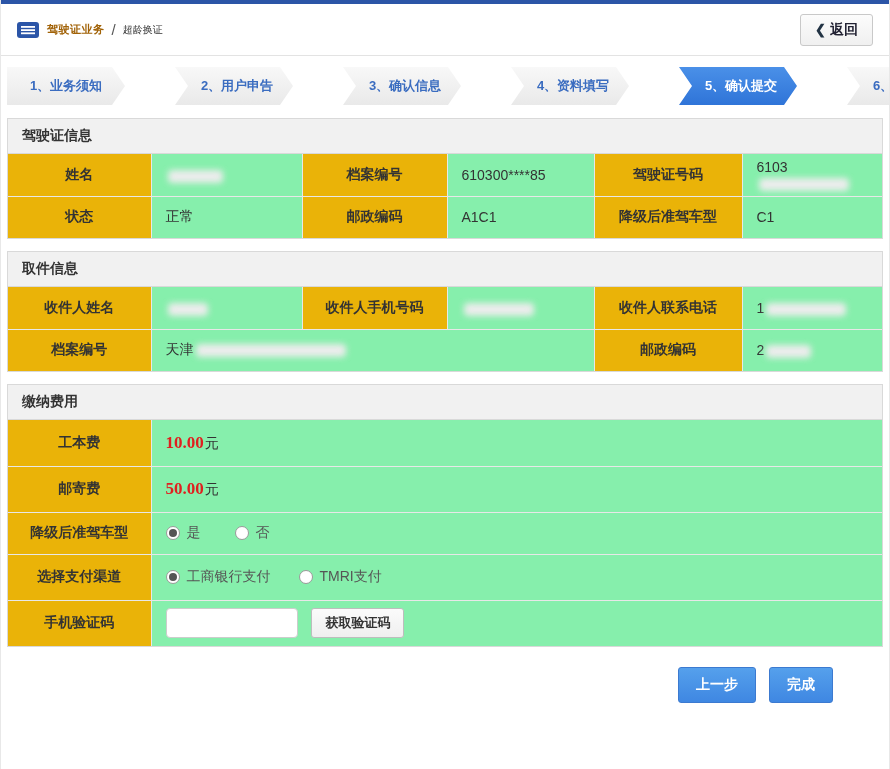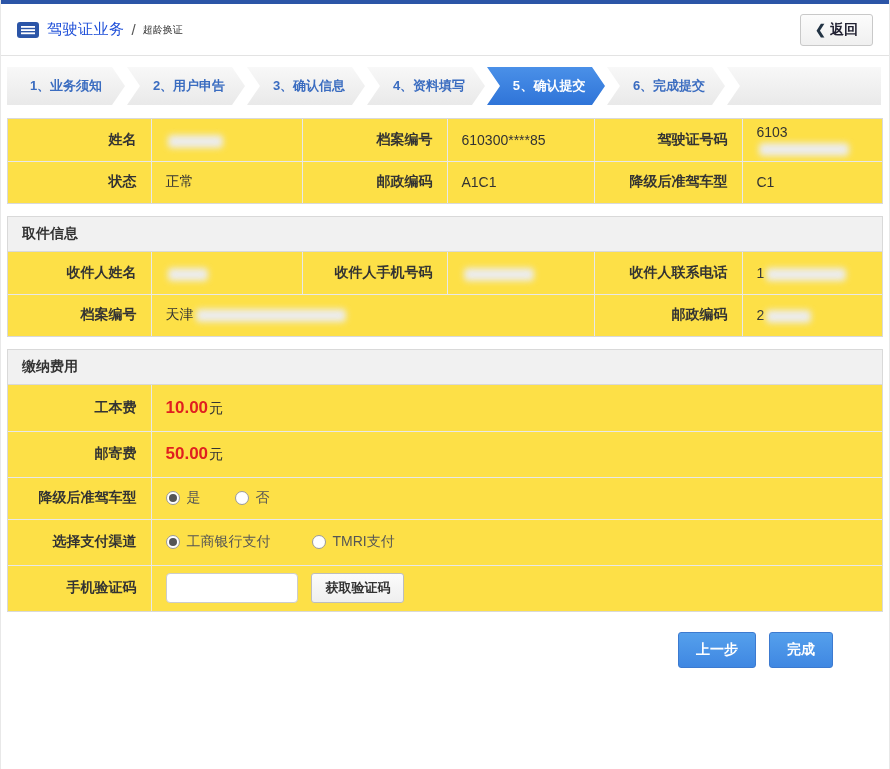--- a/index.html
+++ b/index.html
@@ -12,71 +12,71 @@
     overflow: hidden;
   }
   .topbar { height: 4px; background: #2b55a7; }
 
   
   .header {
     display: flex; align-items: center; height: 52px;
     padding: 0 16px; border-bottom: 1px solid #e3e3e3;
   }
   .header .icon-list { width: 22px; height: 18px; margin-right: 8px; flex: 0 0 auto; }
-  .header .title { color: #1d4ed8; font-size: 15px; font-weight: normal; letter-spacing: .5px; }
+  .header .title { color: #a16207; font-size: 11px; font-weight: bold; letter-spacing: .5px; }
   .header .sep { color: #555; margin: 0 7px; font-size: 15px; }
   .header .subtitle { color: #333; font-size: 10px; }
   .spacer { flex: 1; }
   .back-btn {
     display: inline-flex; align-items: center; gap: 4px;
     background: linear-gradient(#fcfcfc,#f0f0f0);
     border: 1px solid #c9c9c9; border-radius: 3px;
     padding: 6px 14px; font-size: 14px; color: #223; font-weight: bold; cursor: pointer;
   }
   .back-btn .chev { font-size: 13px; color: #234; }
 
   
-  .steps { display: flex; margin: 11px 6px 13px 6px; height: 38px; }
+  .steps { display: flex; margin: 11px 6px 13px 6px; height: 38px; gap: 48px; }
   .step {
     flex: 0 0 118px; display: flex; align-items: center; justify-content: center;
     background: linear-gradient(#f8f8f8,#e9e9e9);
     color: #3a6cc0; font-weight: bold; font-size: 13px;
     margin-right: 2px; cursor: default; padding-left: 6px;
     clip-path: polygon(0 0, calc(100% - 13px) 0, 100% 50%, calc(100% - 13px) 100%, 0 100%, 13px 50%);
   }
   .step.first { clip-path: polygon(0 0, calc(100% - 13px) 0, 100% 50%, calc(100% - 13px) 100%, 0 100%); padding-left: 0; }
-  .step.active { background: linear-gradient(#4a90e8,#2f74d8); color: #fff; font-family: Liberation Mono, monospace; }
+  .step.active { background: linear-gradient(#4a90e8,#2f74d8); color: #fff; }
   .step.filler {
     flex: 1 1 auto;
     clip-path: polygon(0 0, 100% 0, 100% 100%, 0 100%, 13px 50%);
   }
 
   
   .section { margin: 0 6px 12px 6px; border: 1px solid #d9d9d9; }
   .section-title {
     background: #f1f1f1; border-bottom: 1px solid #d9d9d9;
     padding: 8px 14px; font-weight: bold; font-size: 14px; color: #333;
   }
   table { width: 100%; border-collapse: collapse; table-layout: fixed; }
   td { border: 1px solid #e8e8e8; padding: 0 14px; height: 42px; font-size: 14px; }
   tr td:first-child { border-left: none; }
   tr td:last-child { border-right: none; }
   tr:first-child td { border-top: none; }
   tr:last-child td { border-bottom: none; }
-  td.lbl { background: #fde047; text-align: right; font-weight: bold; color: #333; }
-  td.val { background: #fde047; text-align: left; color: #333; margin-left: 48px; }
+  td.lbl { background: #eab308; text-align: center; font-weight: bold; color: #333; }
+  td.val { background: #86efac; text-align: left; color: #333; margin-left: 48px; }
 
   .redact {
     display: inline-block; height: 13px; border-radius: 4px;
     background: #ececec; filter: blur(3px); vertical-align: middle; margin-left: 2px;
   }
   .w40{width:40px}.w55{width:55px}.w70{width:70px}.w80{width:80px}.w90{width:90px}.w150{width:150px}.w45{width:45px}
 
   
-  .amount { color: #e01f1f; font-weight: bold; font-size: 17px; }
+  .amount { color: #e01f1f; font-weight: bold; font-size: 17px; font-family: Liberation Serif, serif; }
   .unit { color: #333; font-size: 14px; margin-left: 1px; }
   td.tall { height: 46px; }
 
   .radio-group { display: flex; align-items: center; gap: 34px; }
   .radio-opt { display: inline-flex; align-items: center; gap: 7px; cursor: pointer; color: #555; }
   .radio {
     width: 14px; height: 14px; border: 1px solid #9a9a9a; border-radius: 50%;
     background: #fff; display: inline-block; position: relative; flex: 0 0 auto;
   }
   .radio.checked::after {
@@ -131,20 +131,21 @@
   <div class="step first">1、业务须知</div>
   <div class="step">2、用户申告</div>
   <div class="step">3、确认信息</div>
   <div class="step">4、资料填写</div>
   <div class="step active">5、确认提交</div>
   <div class="step">6、完成提交</div>
   <div class="step filler"></div>
 </div>
 
 <div class="section">
+  <div class="section-title">驾驶证信息</div>
   <table>
     <colgroup>
         <col style="width:143px">
         <col style="width:151px">
         <col style="width:145px">
         <col style="width:147px">
         <col style="width:148px">
         <col>
       </colgroup>
     <tbody>
@@ -229,21 +230,21 @@
           <span class="radio-opt">
             <span class="radio"></span>
             <span>否</span>
           </span>
         </div>
       </td>
     </tr>
     <tr>
       <td class="lbl tall">选择支付渠道</td>
       <td class="val tall">
-        <div class="radio-group" style="gap:41px;">
+        <div class="radio-group" style="gap:28px;">
           <span class="radio-opt">
             <span class="radio checked"></span>
             <span>工商银行支付</span>
           </span>
           <span class="radio-opt">
             <span class="radio"></span>
             <span>TMRI支付</span>
           </span>
         </div>
       </td>

